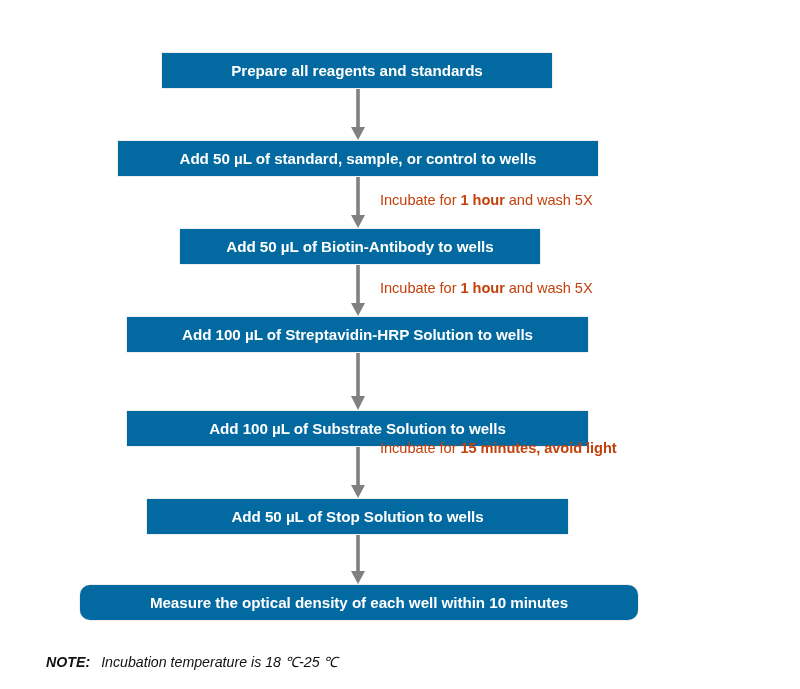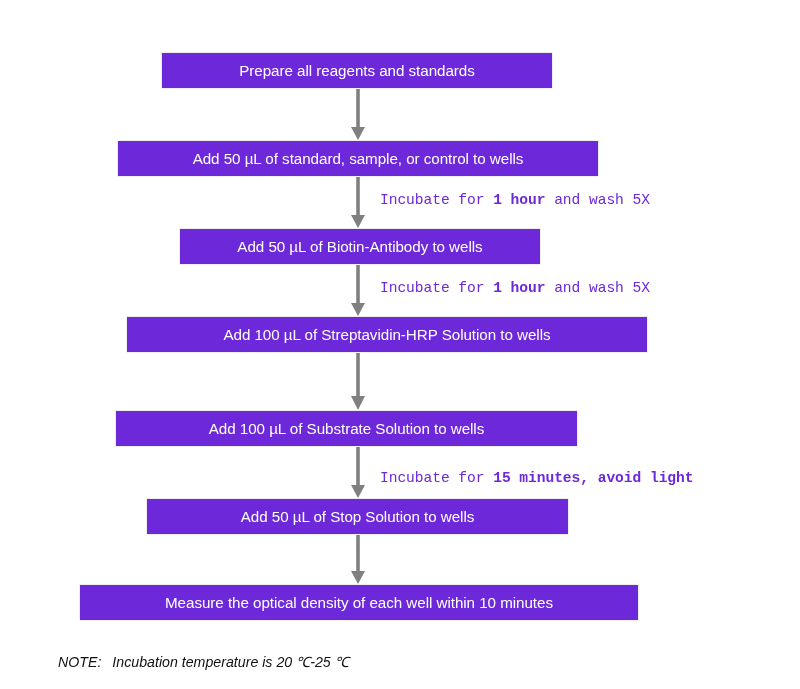--- a/index.html
+++ b/index.html
@@ -28,68 +28,66 @@
     font-size: 18.5px;
     font-weight: bold;
     letter-spacing: -0.1px;
     color: #131313;
     white-space: nowrap;
   }
 
   
   .step-box {
     position: absolute;
-    background: #6d28d9;
+    background: #0369a1;
     box-sizing: border-box;
     display: flex;
     align-items: center;
     justify-content: center;
     color: #ffffff;
-    font-weight: normal;
+    font-weight: bold;
     font-size: 15.2px;
     letter-spacing: -0.05px;
     white-space: nowrap;
     box-shadow: 0 0 0 0.5px rgba(120,120,120,0.25);
   }
 
   
   .arrow {
     position: absolute;
     width: 22px;
     display: block;
   }
   .arrow svg { display: block; }
 
   
   .incubate {
     position: absolute;
     font-size: 14.6px;
     font-weight: normal;
-    color: #6d28d9;
+    color: #c2410c;
     white-space: nowrap;
     letter-spacing: -0.05px;
-    font-family: Liberation Mono, monospace;
   }
   .incubate b { font-weight: bold; }
 
   
   .note {
     position: absolute;
     left: 46px;
     top: 652px;
     font-size: 14.2px;
     font-style: italic;
     color: #111111;
     white-space: nowrap;
   }
   .note .note-label {
-    font-weight: normal;
+    font-weight: bold;
     font-style: italic;
     margin-right: 11px;
-    margin-left: 12px;
   }
   .note .note-text {
     font-style: italic;
     font-weight: normal;
   }
 </style>
 </head>
 <body>
 
 <div id="canvas">
@@ -127,57 +125,57 @@
   <div class="arrow" style="left:347px; top:265px;">
     <svg width="22" height="52" viewBox="0 0 22 52">
       <rect x="9.2" y="0" width="3.6" height="39" fill="#808080"></rect>
       <polygon points="4,38 18,38 11,51" fill="#808080"></polygon>
     </svg>
   </div>
   <div class="incubate" style="left:380px; top:280px;">
     <span>Incubate for </span><b>1 hour</b><span> and wash 5X</span>
   </div>
 
-  <div class="step-box" style="left:127px; top:317px; width:520px; height:35px;">
+  <div class="step-box" style="left:127px; top:317px; width:461px; height:35px;">
     <span>Add 100 µL of Streptavidin-HRP Solution to wells</span>
   </div>
 
   <div class="arrow" style="left:347px; top:353px;">
     <svg width="22" height="58" viewBox="0 0 22 58">
       <rect x="9.2" y="0" width="3.6" height="44" fill="#808080"></rect>
       <polygon points="4,43 18,43 11,57" fill="#808080"></polygon>
     </svg>
   </div>
 
-  <div class="step-box" style="left:116px; top:411px; width:461px; height:35px;">
+  <div class="step-box" style="left:127px; top:411px; width:461px; height:35px;">
     <span>Add 100 µL of Substrate Solution to wells</span>
   </div>
 
   <div class="arrow" style="left:347px; top:447px;">
     <svg width="22" height="52" viewBox="0 0 22 52">
       <rect x="9.2" y="0" width="3.6" height="39" fill="#808080"></rect>
       <polygon points="4,38 18,38 11,51" fill="#808080"></polygon>
     </svg>
   </div>
-  <div class="incubate" style="left:380px; top:470px;">
+  <div class="incubate" style="left:380px; top:440px;">
     <span>Incubate for </span><b>15 minutes, avoid light</b><span></span>
   </div>
 
   <div class="step-box" style="left:147px; top:499px; width:421px; height:35px;align-items:center;">
     <span>Add 50 µL of Stop Solution to wells</span>
   </div>
 
   <div class="arrow" style="left:347px; top:535px;">
     <svg width="22" height="50" viewBox="0 0 22 50">
       <rect x="9.2" y="0" width="3.6" height="37" fill="#808080"></rect>
       <polygon points="4,36 18,36 11,49" fill="#808080"></polygon>
     </svg>
   </div>
 
-  <div class="step-box" style="left:80px; top:585px; width:558px; height:35px;">
+  <div class="step-box" style="left:80px; top:585px; width:558px; height:35px;border-radius:10px;">
     <span>Measure the optical density of each well within 10 minutes</span>
   </div>
 
   <div class="note">
-    <span class="note-label">NOTE:</span><span class="note-text">Incubation temperature is 20 ℃-25 ℃</span>
+    <span class="note-label">NOTE:</span><span class="note-text">Incubation temperature is 18 ℃-25 ℃</span>
   </div>
 
 </div>
 
 </body></html>

